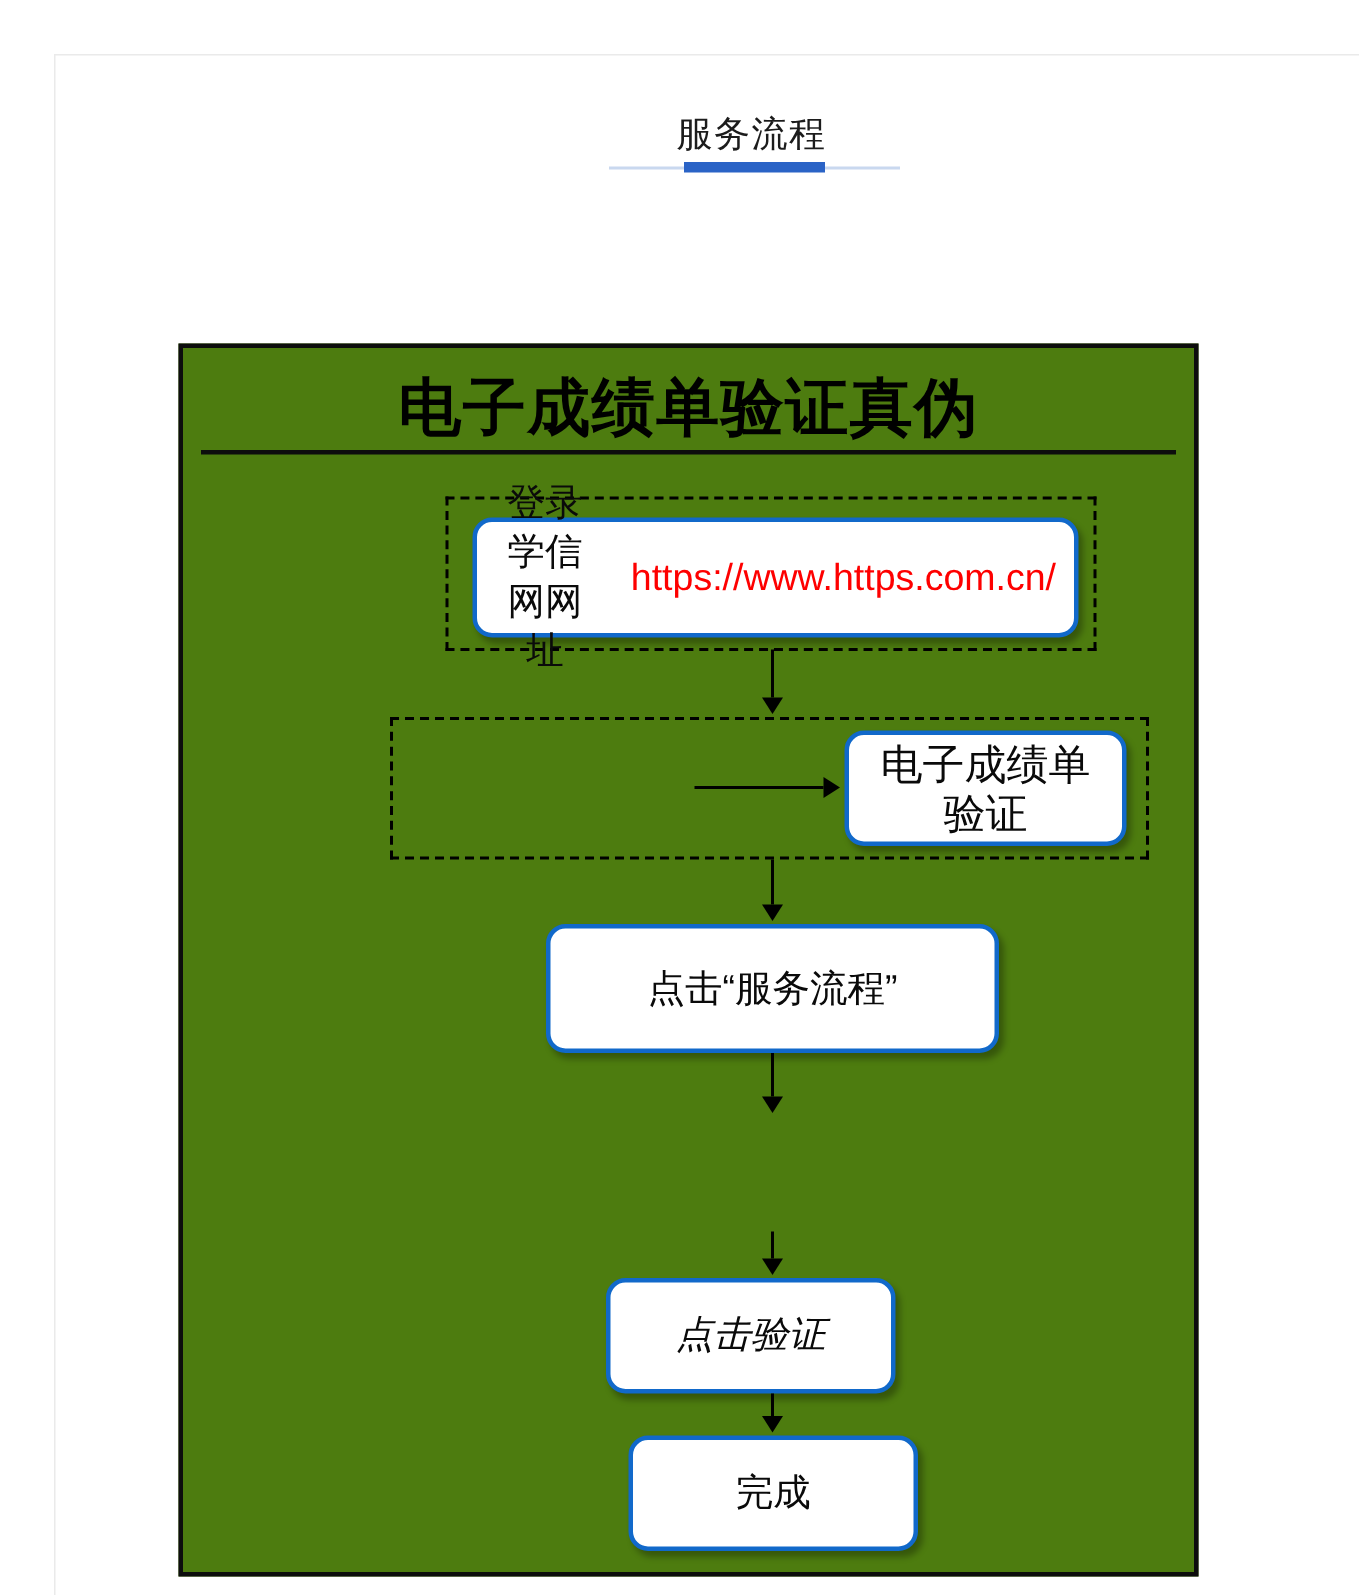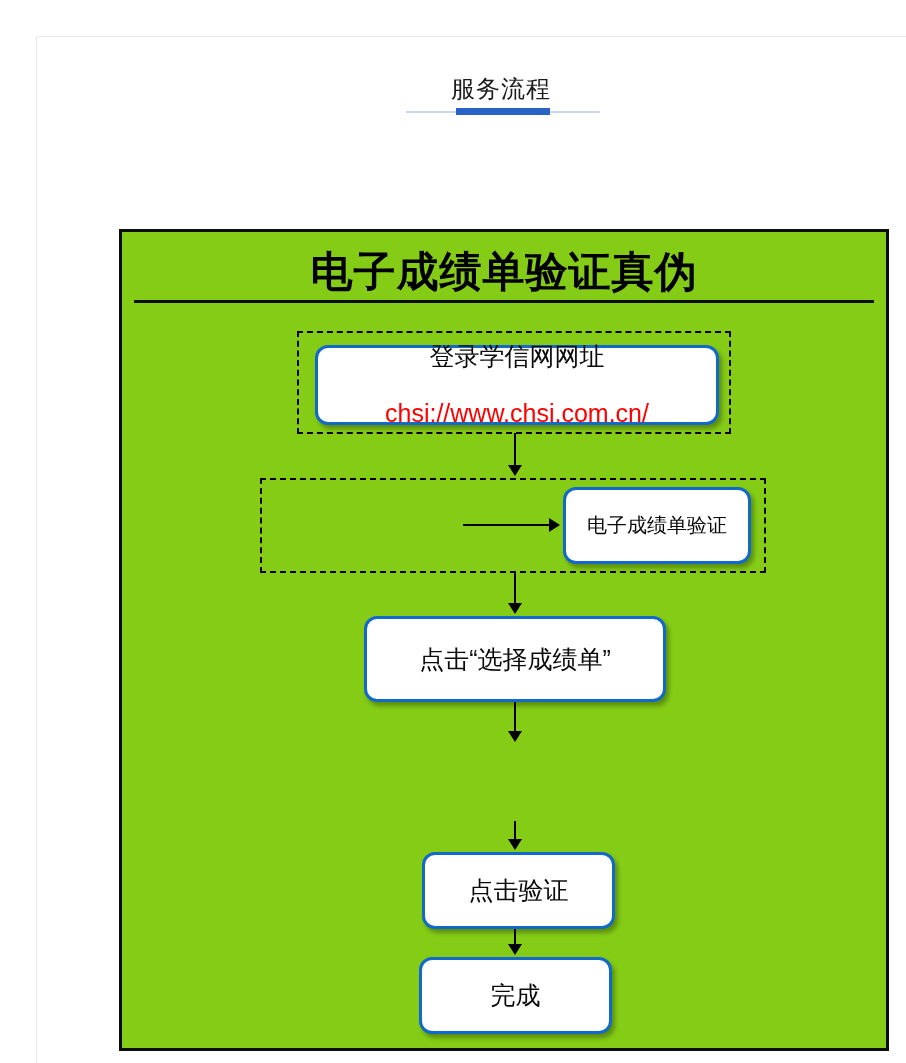--- a/index.html
+++ b/index.html
@@ -31,23 +31,23 @@
     width: 194px; height: 2px; background: #c9d8ef;
   }
   .hdr-line-thick {
     position: absolute; top: 59px; left: 407px;
     width: 94px; height: 7px; background: #2a63c6;
   }
 
   
   .main-box {
     position: absolute; left: 70px; top: 180px;
-    width: 770px; height: 822px;
+    width: 680px; height: 822px;
     border: 3px solid #0d0d0d;
-    background: #84cc16;
+    background: #4d7c0f;
   }
   .main-title {
     position: relative;
     height: 59px;
     border-bottom: 3px solid #0d0d0d;
     display: flex; align-items: center; justify-content: center;
     font-size: 42px; font-weight: bold; color: #000;
     letter-spacing: 1px;
   }
 
@@ -56,21 +56,21 @@
     position: absolute;
     border: 2px dashed #000;
     background: transparent;
   }
   .bbox {
     position: absolute;
     background: #fff;
     border: 3px solid #1169ca;
     border-radius: 13px;
     box-shadow: 3px 4px 4px rgba(0,0,0,0.30);
-    display: flex; flex-direction: column;
+    display: flex; flex-direction: row;
     align-items: center; justify-content: center;
     text-align: center;
     font-size: 25px; color: #0a0a0a;
     line-height: 33px;
   }
   .bbox .url { color: #fe0000; font-size: 25px; }
 
   
   .shaft-v { position: absolute; width: 2px; background: #000; }
   .head-down {
@@ -96,48 +96,48 @@
   <div class="hdr-line-thin"></div>
   <div class="hdr-line-thick"></div>
 
   <div class="main-box">
 
     <div class="main-title">电子成绩单验证真伪</div>
 
     <div class="dashed" style="left:163px; top:87px; width:434px; height:103px;"></div>
     <div class="bbox" style="left:181px; top:101px; width:404px; height:80px;">
       <div>登录学信网网址</div>
-      <div class="url">chsi://www.chsi.com.cn/</div>
+      <div class="url">https://www.https.com.cn/</div>
     </div>
 
     <div class="shaft-v" style="left:380px; top:189px; height:32px;"></div>
     <div class="head-down" style="left:374px; top:221px;"></div>
 
     <div class="dashed" style="left:126px; top:234px; width:506px; height:95px;"></div>
     <div class="shaft-h" style="left:329px; top:280px; width:86px;"></div>
     <div class="head-right" style="left:415px; top:274px;"></div>
-    <div class="bbox" style="left:429px; top:243px; width:188px; height:77px; font-size:20px;">
+    <div class="bbox" style="left:429px; top:243px; width:188px; height:77px; font-size:28px;">
       <div>电子成绩单验证</div>
     </div>
 
     <div class="shaft-v" style="left:380px; top:329px; height:30px;"></div>
     <div class="head-down" style="left:374px; top:359px;"></div>
 
     <div class="bbox" style="left:230px; top:372px; width:302px; height:86px;">
-      <div>点击“选择成绩单”</div>
+      <div>点击“服务流程”</div>
     </div>
 
     <div class="shaft-v" style="left:380px; top:458px; height:29px;"></div>
     <div class="head-down" style="left:374px; top:487px;"></div>
 
 
     <div class="shaft-v" style="left:380px; top:577px; height:18px;"></div>
     <div class="head-down" style="left:374px; top:595px;"></div>
 
-    <div class="bbox" style="left:288px; top:608px; width:193px; height:77px;">
+    <div class="bbox" style="left:270px; top:608px; width:193px; height:77px;font-style:italic;">
       <div>点击验证</div>
     </div>
 
     <div class="shaft-v" style="left:380px; top:685px; height:15px;"></div>
     <div class="head-down" style="left:374px; top:700px;"></div>
 
     <div class="bbox" style="left:285px; top:713px; width:193px; height:77px;justify-content:center;">
       <div>完成</div>
     </div>
 

